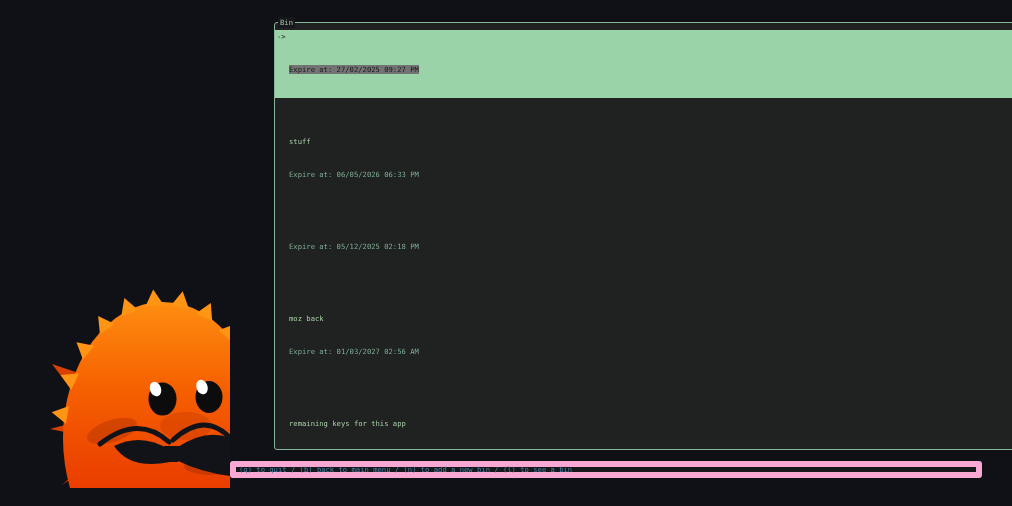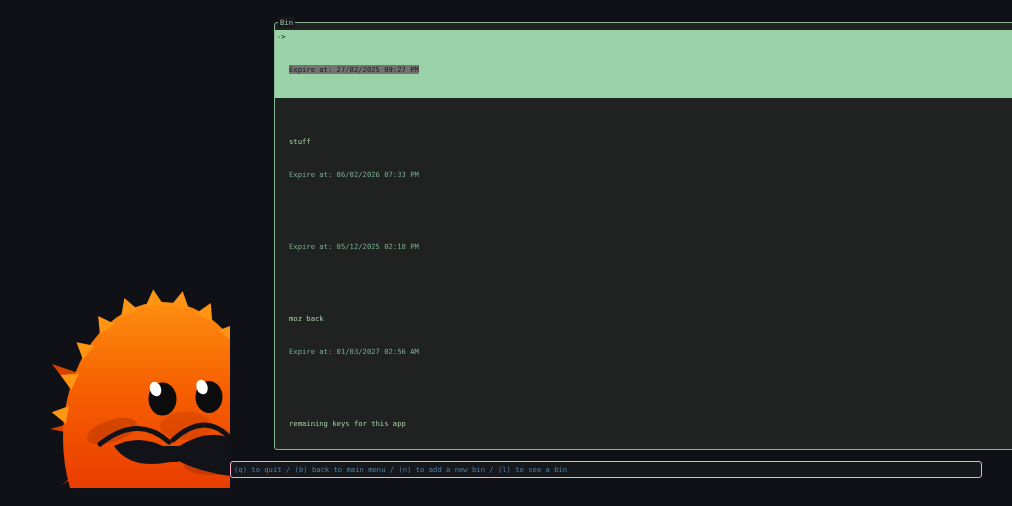--- a/index.html
+++ b/index.html
@@ -32,21 +32,21 @@
   .bin-item .item-expire{color:#7cab93;}
   .bin-item .arrow{display:none;position:absolute;left:2px;top:1px;color:#1a1c1a;}
   .bin-item.selected{background:#9bd3a8;}
   .bin-item.selected .arrow{display:block;}
   .bin-item.selected .item-name{color:#1a1c1a;}
   .bin-item.selected .expire-text{background:#737373;color:#1a1c1a;}
 
   
   .help-bar{
     position:absolute;left:230px;top:461px;width:752px;height:17px;
-    box-sizing:border-box;border:1px solid #f9a8d4;border-radius:3px;
+    box-sizing:border-box;border:6px solid #f9a8d4;border-radius:3px;
     background:#16181b;display:flex;align-items:center;z-index:2;
   }
   .help-text{color:#4e80a8;font-size:7.2px;line-height:11px;padding-left:3px;white-space:pre;}
 </style>
 </head>
 <body>
 
 <div class="mascot">
   <svg width="192" height="200" viewBox="0 0 192 200">
     <defs>
@@ -97,21 +97,21 @@
   <div class="bin-list">
 
     <div class="bin-item selected">
       <span class="arrow">-&gt;</span>
       <div class="item-expire"><span class="expire-text">Expire at: 27/02/2025 09:27 PM</span></div>
     </div>
 
     <div class="bin-item">
       
       <div class="item-name">stuff</div>
-      <div class="item-expire"><span class="expire-text">Expire at: 06/02/2026 07:33 PM</span></div>
+      <div class="item-expire"><span class="expire-text">Expire at: 06/05/2026 06:33 PM</span></div>
     </div>
 
     <div class="bin-item">
       
       <div class="item-expire"><span class="expire-text">Expire at: 05/12/2025 02:18 PM</span></div>
     </div>
 
     <div class="bin-item">
       
       <div class="item-name">moz back</div>

